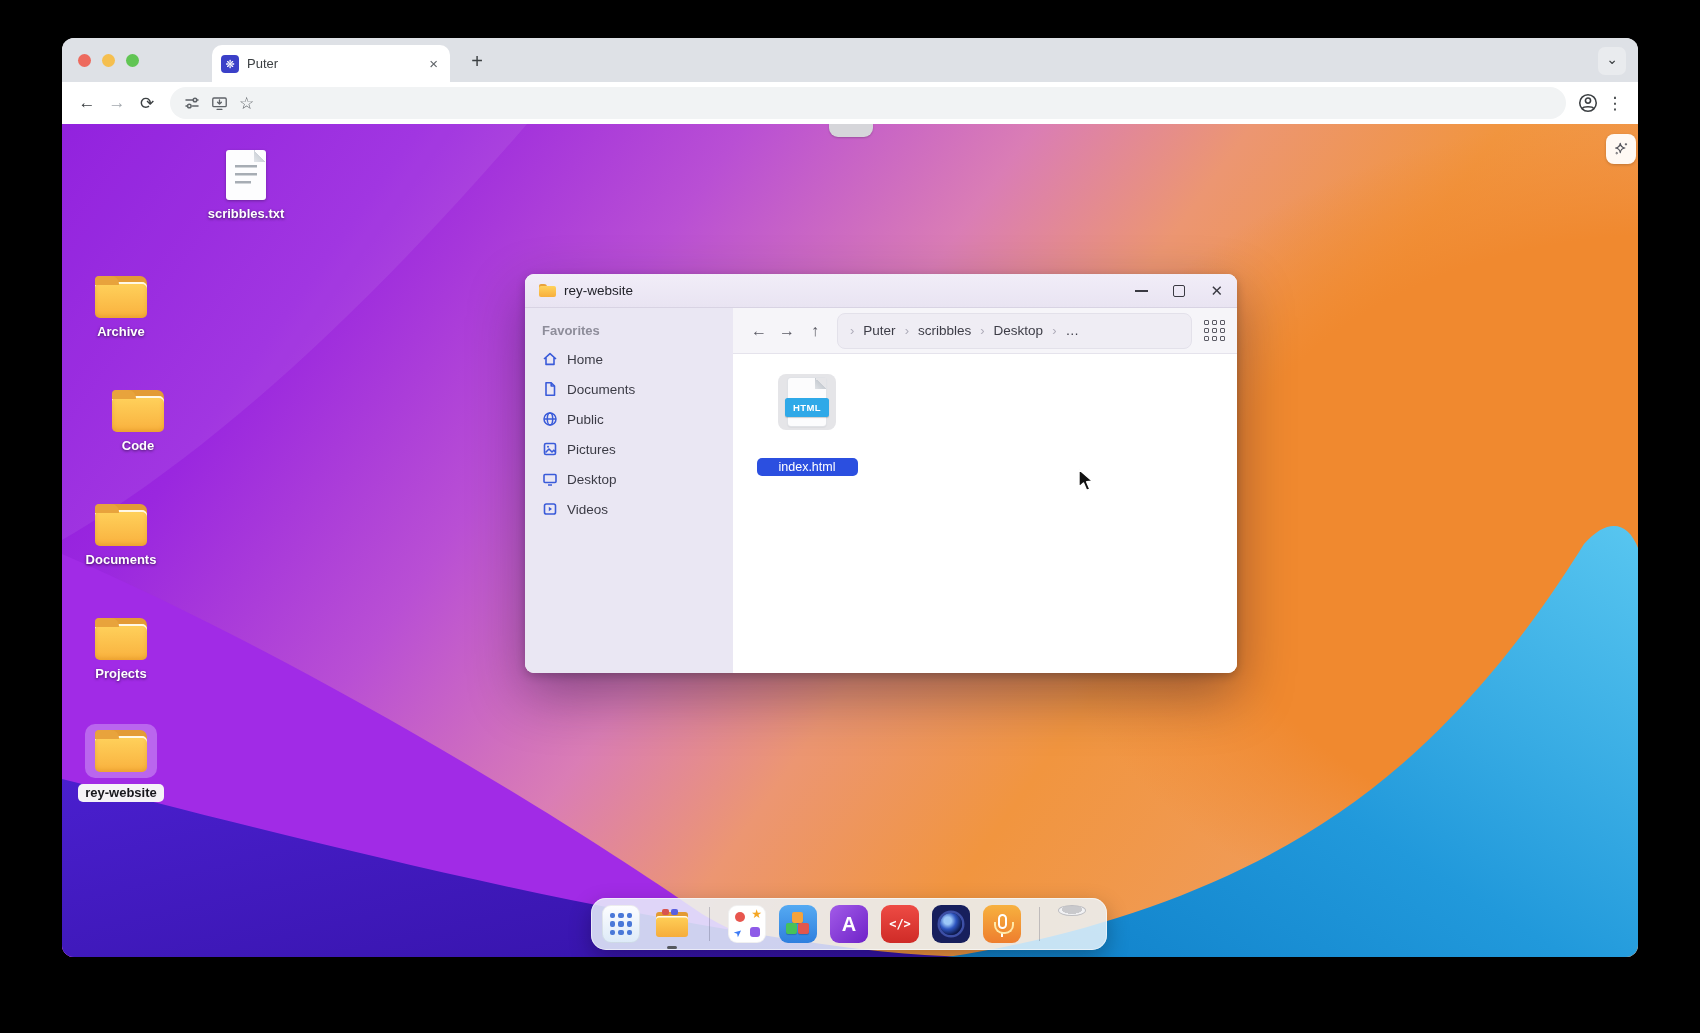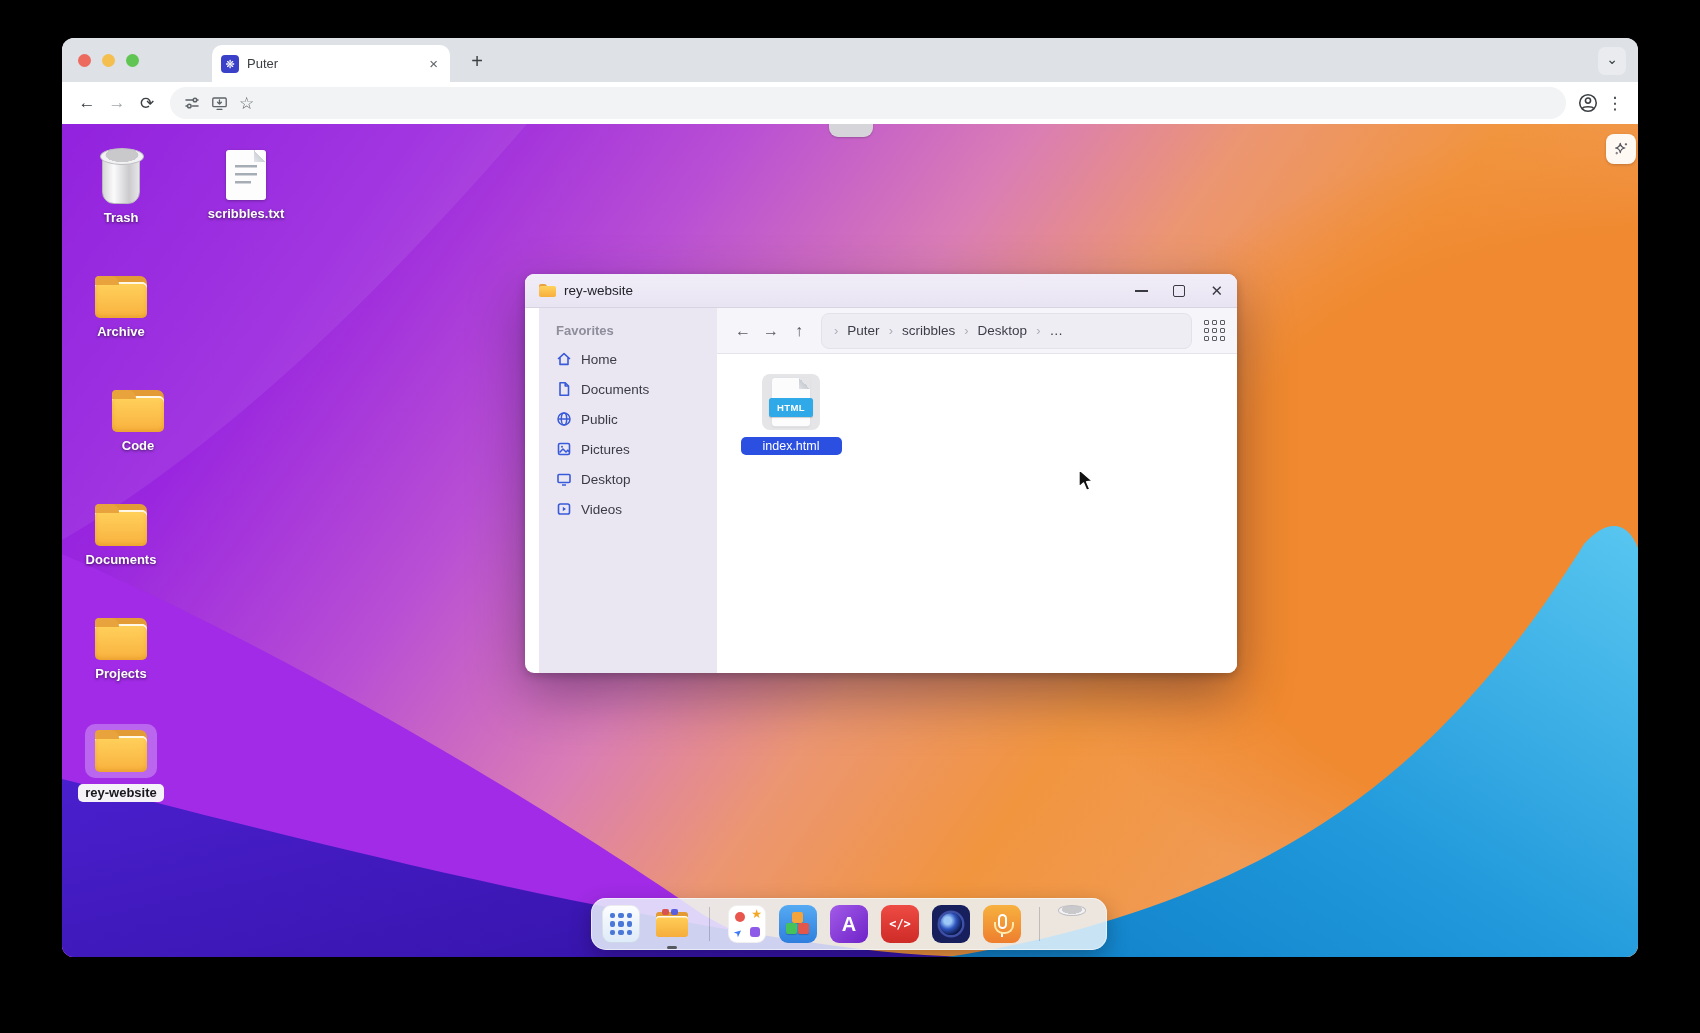--- a/index.html
+++ b/index.html
@@ -65,39 +65,39 @@
   .fm-titlebar { height:34px; flex:0 0 auto; background:linear-gradient(180deg,#F1EDF8,#E9E4F2); border-bottom:1px solid #D8D3E3; display:flex; align-items:center; padding:0 14px; }
   .minifold { position:relative; width:17px; height:13px; }
   .minifold::before { content:""; position:absolute; left:0; top:0; width:8px; height:5px; background:#E8A33C; border-radius:2px 3px 0 0; }
   .minifold::after { content:""; position:absolute; left:0; right:0; top:2px; bottom:0; background:linear-gradient(180deg,#FFD25C,#F7AE3C); border-radius:2px; }
   .fm-title { font-size:13.5px; color:#22222A; margin-left:8px; }
   .fm-ctls { margin-left:auto; display:flex; align-items:center; gap:25px; color:#3A3A42; }
   .ctl-min { width:13px; height:2px; background:#3A3A42; }
   .ctl-max { width:12px; height:12px; border:1.7px solid #3A3A42; border-radius:2px; }
   .ctl-close { font-size:15px; line-height:1; }
   .fm-body { flex:1; display:flex; min-height:0; }
-  .fm-side { width:178px; flex:0 0 auto; background:#EAE7F3; padding:15px 17px;margin-left:14px; }
+  .fm-side { width:208px; flex:0 0 auto; background:#EAE7F3; padding:15px 17px; }
   .fm-side h4 { font-size:13px; color:#8E8D9A; font-weight:700; margin-bottom:13px; }
   .side-item { display:flex; align-items:center; gap:9px; font-size:13.5px; color:#3B3B45; margin-bottom:14px; }
   .side-item svg { flex:0 0 auto; color:#3A5BD9; }
   .fm-main { flex:1; display:flex; flex-direction:column; min-width:0; }
   .fm-toolbar { height:46px; flex:0 0 auto; background:#F6F5F9; border-bottom:1px solid #E5E3EC; display:flex; align-items:center; padding:0 12px; }
   .nav-arrow { width:28px; text-align:center; font-size:16px; color:#5A5A64; }
   .crumbbar { flex:1; height:36px; background:#EFEDF4; border:1px solid #E3E1EA; border-radius:8px; margin:0 12px 0 8px; display:flex; align-items:center; padding:0 12px; gap:9px; font-size:13.5px; color:#3D3D47; }
   .crumb-sep { color:#AEACBA; font-size:13px; }
   .gridview { display:grid; grid-template-columns:repeat(3,5px); gap:3px; }
   .gridview i { width:5px; height:5px; border:1.3px solid #5C5C66; border-radius:1px; }
   .fm-content { flex:1; background:#fff; display:flex; align-items:flex-start; padding:20px 0 0 29px; gap:36px; position:relative; }
-  .file { width:90px; display:flex; flex-direction:column; align-items:center; gap:7px; }
+  .file { width:90px; display:flex; flex-direction:column; align-items:center; gap:20px; }
   .tile { width:58px; height:56px; background:#E5E5E8; border-radius:8px; display:flex; align-items:center; justify-content:center; }
   .doc { position:relative; width:38px; height:48px; background:#FCFCFD; border-radius:3px; box-shadow:0 0 0 1px #E0E2E6, 0 1px 2px rgba(0,0,0,.14); }
   .doc .corner { position:absolute; top:0; right:0; width:11px; height:11px; background:linear-gradient(225deg, #E5E5E8 50%, #C8CDD3 50%, #DFE2E6 100%); }
   .band { position:absolute; left:-3px; right:-3px; top:20px; height:19px; border-radius:2.5px; color:#fff; font-weight:700; font-size:9.5px; letter-spacing:.4px; display:flex; align-items:center; justify-content:center; box-shadow:0 1px 1px rgba(0,0,0,.18); }
   .b0 { background:#2FA9E8; } .b1 { background:#E2625A; } .b2 { background:#2EC24E; }
-  .fname { background:#2B4FE0; color:#fff; font-size:12.5px; padding:2px 22px; border-radius:5px; white-space:nowrap; }
+  .fname { background:#2B4FE0; color:#fff; font-size:12.5px; padding:2px 22px; border-radius:5px; white-space:nowrap;margin-top:8px; }
   .fm-status { height:28px; flex:0 0 auto; background:#F7F6FA; border-top:1px solid #E5E3EC; display:flex; align-items:center; padding:0 16px; gap:17px; font-size:13px; color:#41414B; }
   .stat-div { width:1px; height:15px; background:#D9D7E1; }
 
   
   .dock { position:absolute; left:529px; bottom:7px; height:52px; border-radius:15px; background:rgba(235,246,252,.84); box-shadow:0 8px 22px rgba(0,0,0,.28), inset 0 0 0 1px rgba(255,255,255,.55); display:flex; align-items:center; padding:0 11px; gap:13px; }
   .dk { position:relative; width:38px; height:38px; border-radius:9px; flex:0 0 auto; }
   .dock-divider { width:1px; height:34px; background:rgba(55,60,85,.25); margin:0 5px; flex:0 0 auto; }
   .run-dot { position:absolute; bottom:-6px; left:50%; transform:translateX(-50%); width:10px; height:3px; border-radius:2px; background:#55585F; }
   .dk-launch { background:linear-gradient(180deg,#FEFEFF,#DDEAF8); box-shadow:inset 0 0 0 1px rgba(0,0,0,.07); }
   .dk-launch .grid9 { position:absolute; inset:8px; display:grid; grid-template-columns:repeat(3,1fr); gap:3px; }
@@ -219,26 +219,20 @@
       <div class="notch"></div>
 
       <div class="sparkle-btn">
         <svg width="18" height="18" viewBox="0 0 24 24" fill="none" stroke="#56565E" stroke-width="1.6" stroke-linejoin="round">
           <path d="M11 4.5c.55 3.7 2.5 5.65 6.2 6.2-3.7.55-5.65 2.5-6.2 6.2-.55-3.7-2.5-5.65-6.2-6.2 3.7-.55 5.65-2.5 6.2-6.2Z"></path>
           <path d="M18.6 4.2v3M17.1 5.7h3" stroke-width="1.3"></path>
             <circle cx="6.3" cy="17.5" r="1" stroke-width="1.2"></circle>
         </svg>
       </div>
 
-      <div class="di di-trash">
-        <span class="iconwrap">
-            <span class="trash-ic"></span>
-          </span>
-        <span class="lbl">Trash</span>
-      </div>
       <div class="di di-scrib">
         <span class="iconwrap">
             <span class="page-ic">
               <span class="corner"></span>
               <span class="lines"></span>
             </span>
           </span>
         <span class="lbl">scribbles.txt</span>
       </div>
       <div class="di di-archive">

